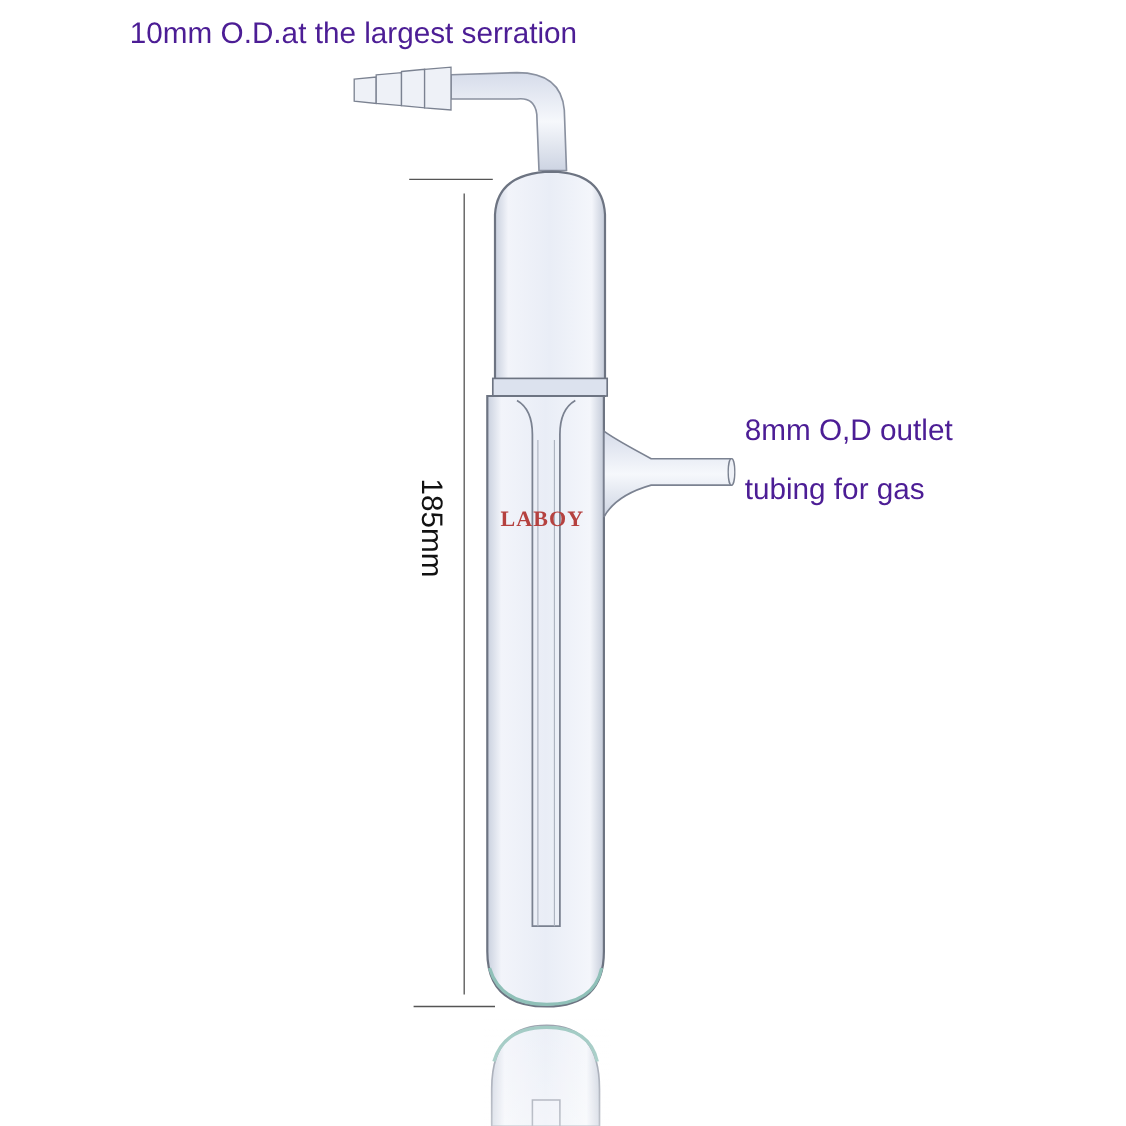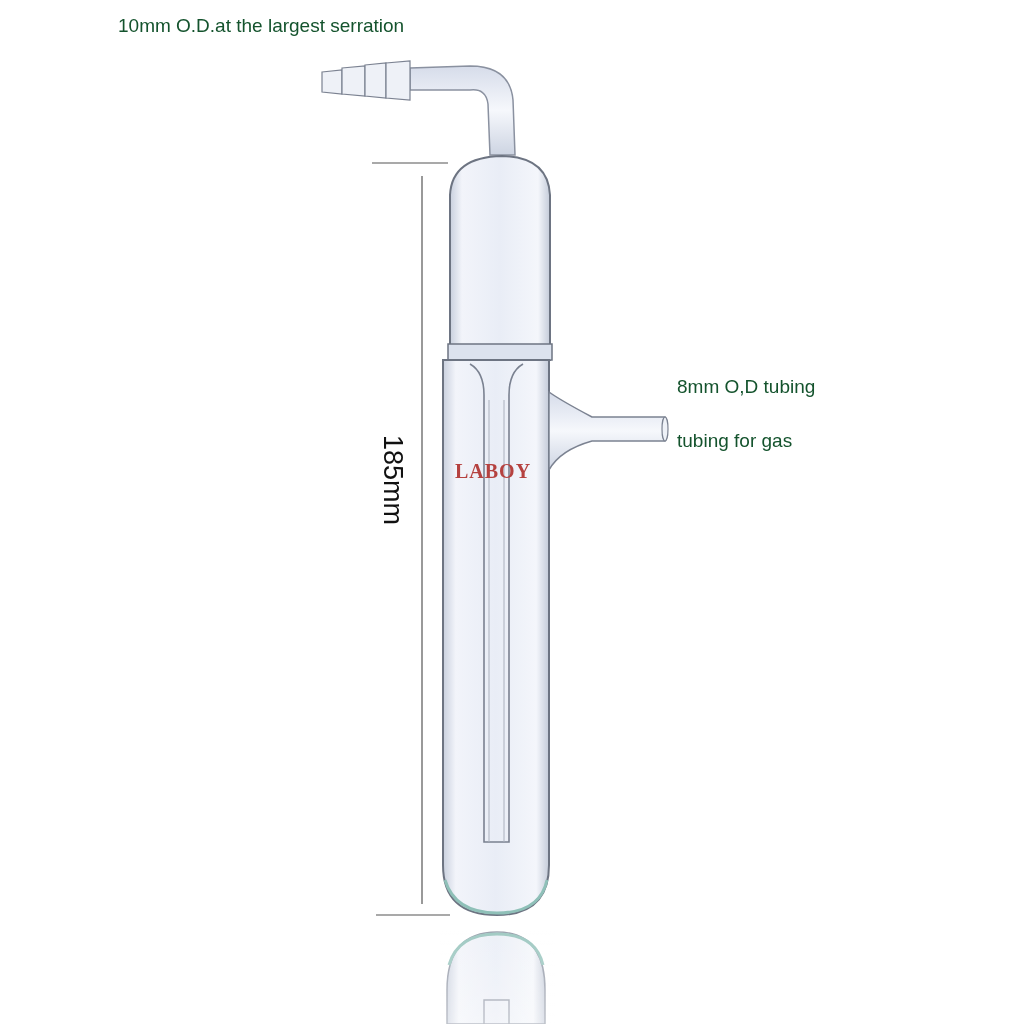--- a/index.html
+++ b/index.html
@@ -1,17 +1,17 @@
 <!DOCTYPE html>
 <html><head>
   <meta charset="utf-8">
   <style>
     html, body { margin: 0; padding: 0; background: #ffffff; }
     body { width: 1024px; height: 1024px; position: relative; overflow: hidden; font-family: "Liberation Sans", sans-serif; color: #111; }
-    .label { position: absolute; font-size: 19px; white-space: nowrap; color: #14532d; }
+    .label { position: absolute; font-size: 27px; white-space: nowrap; color: #4c1d95; }
     #top-label { left: 118px; top: 15px; }
     #outlet-1 { left: 677px; top: 376px; }
     #outlet-2 { left: 677px; top: 430px; }
     #dim-label { position: absolute; left: 392px; top: 480px; transform: translate(-50%,-50%) rotate(90deg); font-size: 27px; white-space: nowrap; }
     svg.art { position: absolute; left: 0; top: 0; }
   </style>
 </head>
 <body>
 
 <svg class="art" width="1024" height="1024" viewBox="0 0 1024 1024">
@@ -71,15 +71,15 @@
 
   <g opacity="0.85">
     <path d="M447 1024 L447 990 Q447 932 497 932 Q545 932 545 990 L545 1024 Z" fill="url(#glassGrad)" stroke="#8a91a0" stroke-width="1.5"></path>
     <path d="M449 965 Q458 934 497 934 Q536 934 543 965" fill="none" stroke="#8fc0b8" stroke-width="3"></path>
     <path d="M484 1024 L484 1000 L509 1000 L509 1024" fill="none" stroke="#8a91a0" stroke-width="1.4"></path>
     <rect x="440" y="925" width="115" height="99" fill="url(#reflectFade)" opacity="0.35"></rect>
   </g>
 </svg>
 
 <div id="top-label" class="label">10mm O.D.at the largest serration</div>
-<div id="outlet-1" class="label">8mm O,D tubing</div>
+<div id="outlet-1" class="label">8mm O,D outlet</div>
 <div id="outlet-2" class="label">tubing for gas</div>
 <div id="dim-label">185mm</div>
 
 </body></html>

